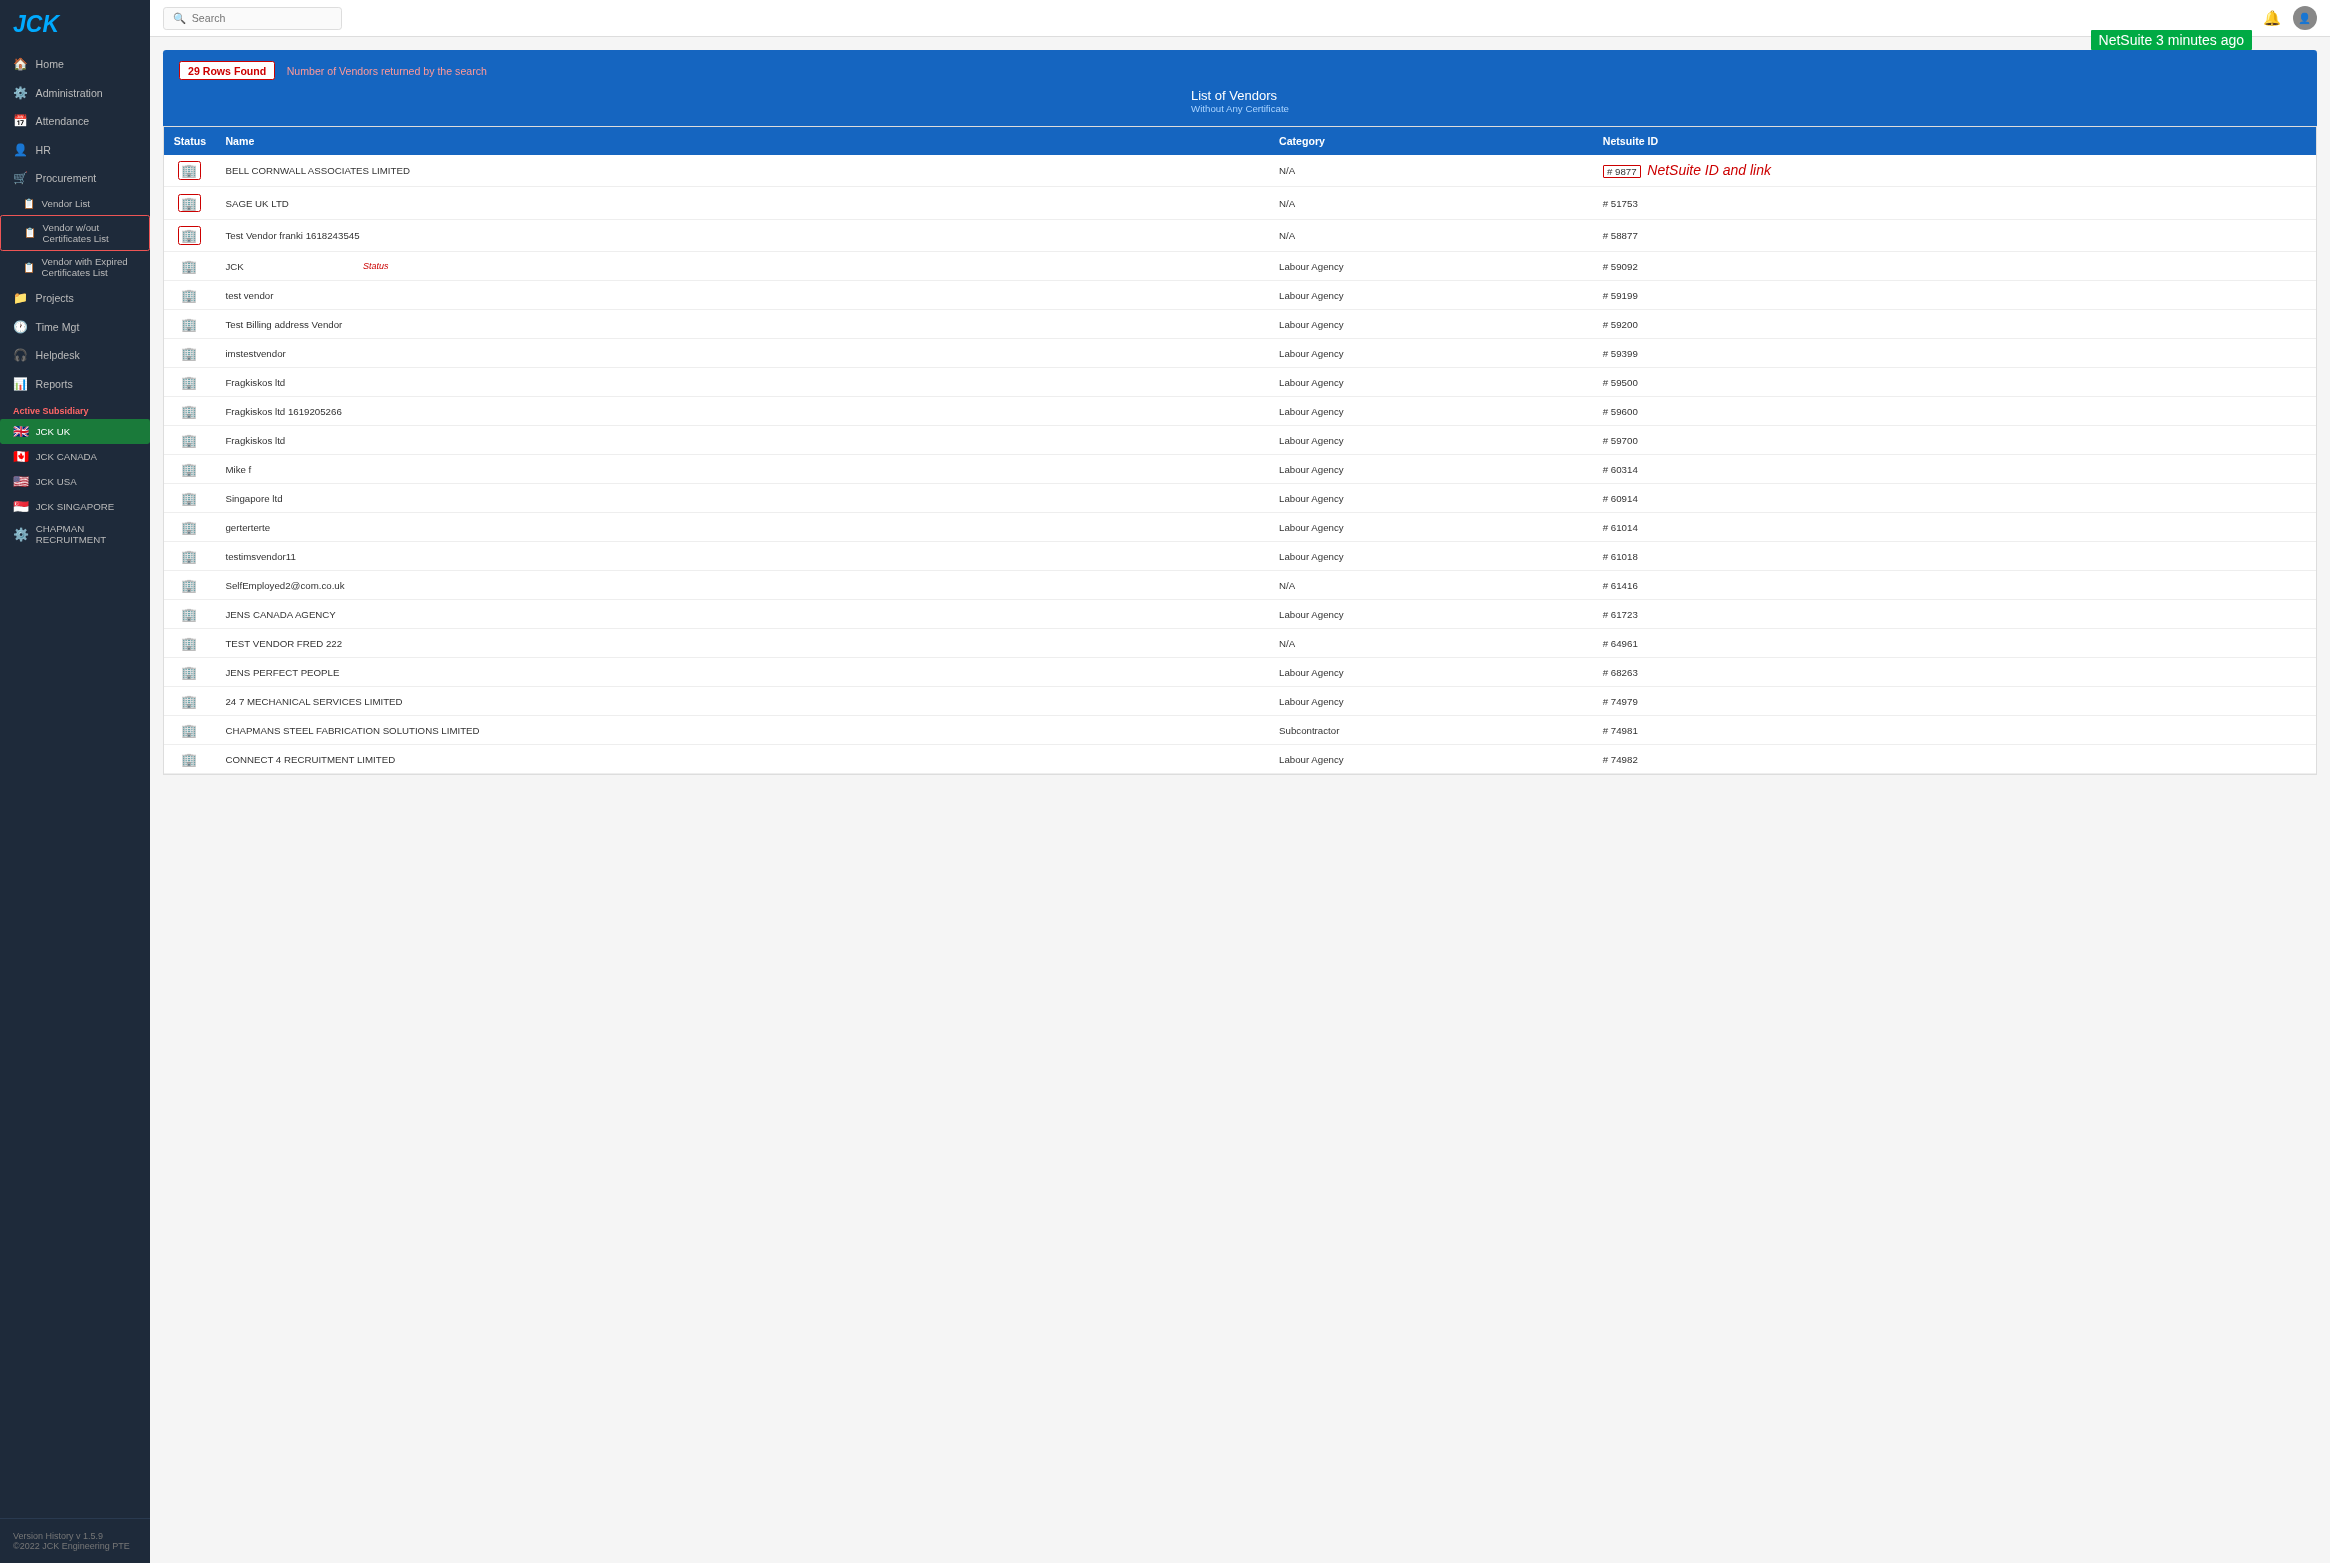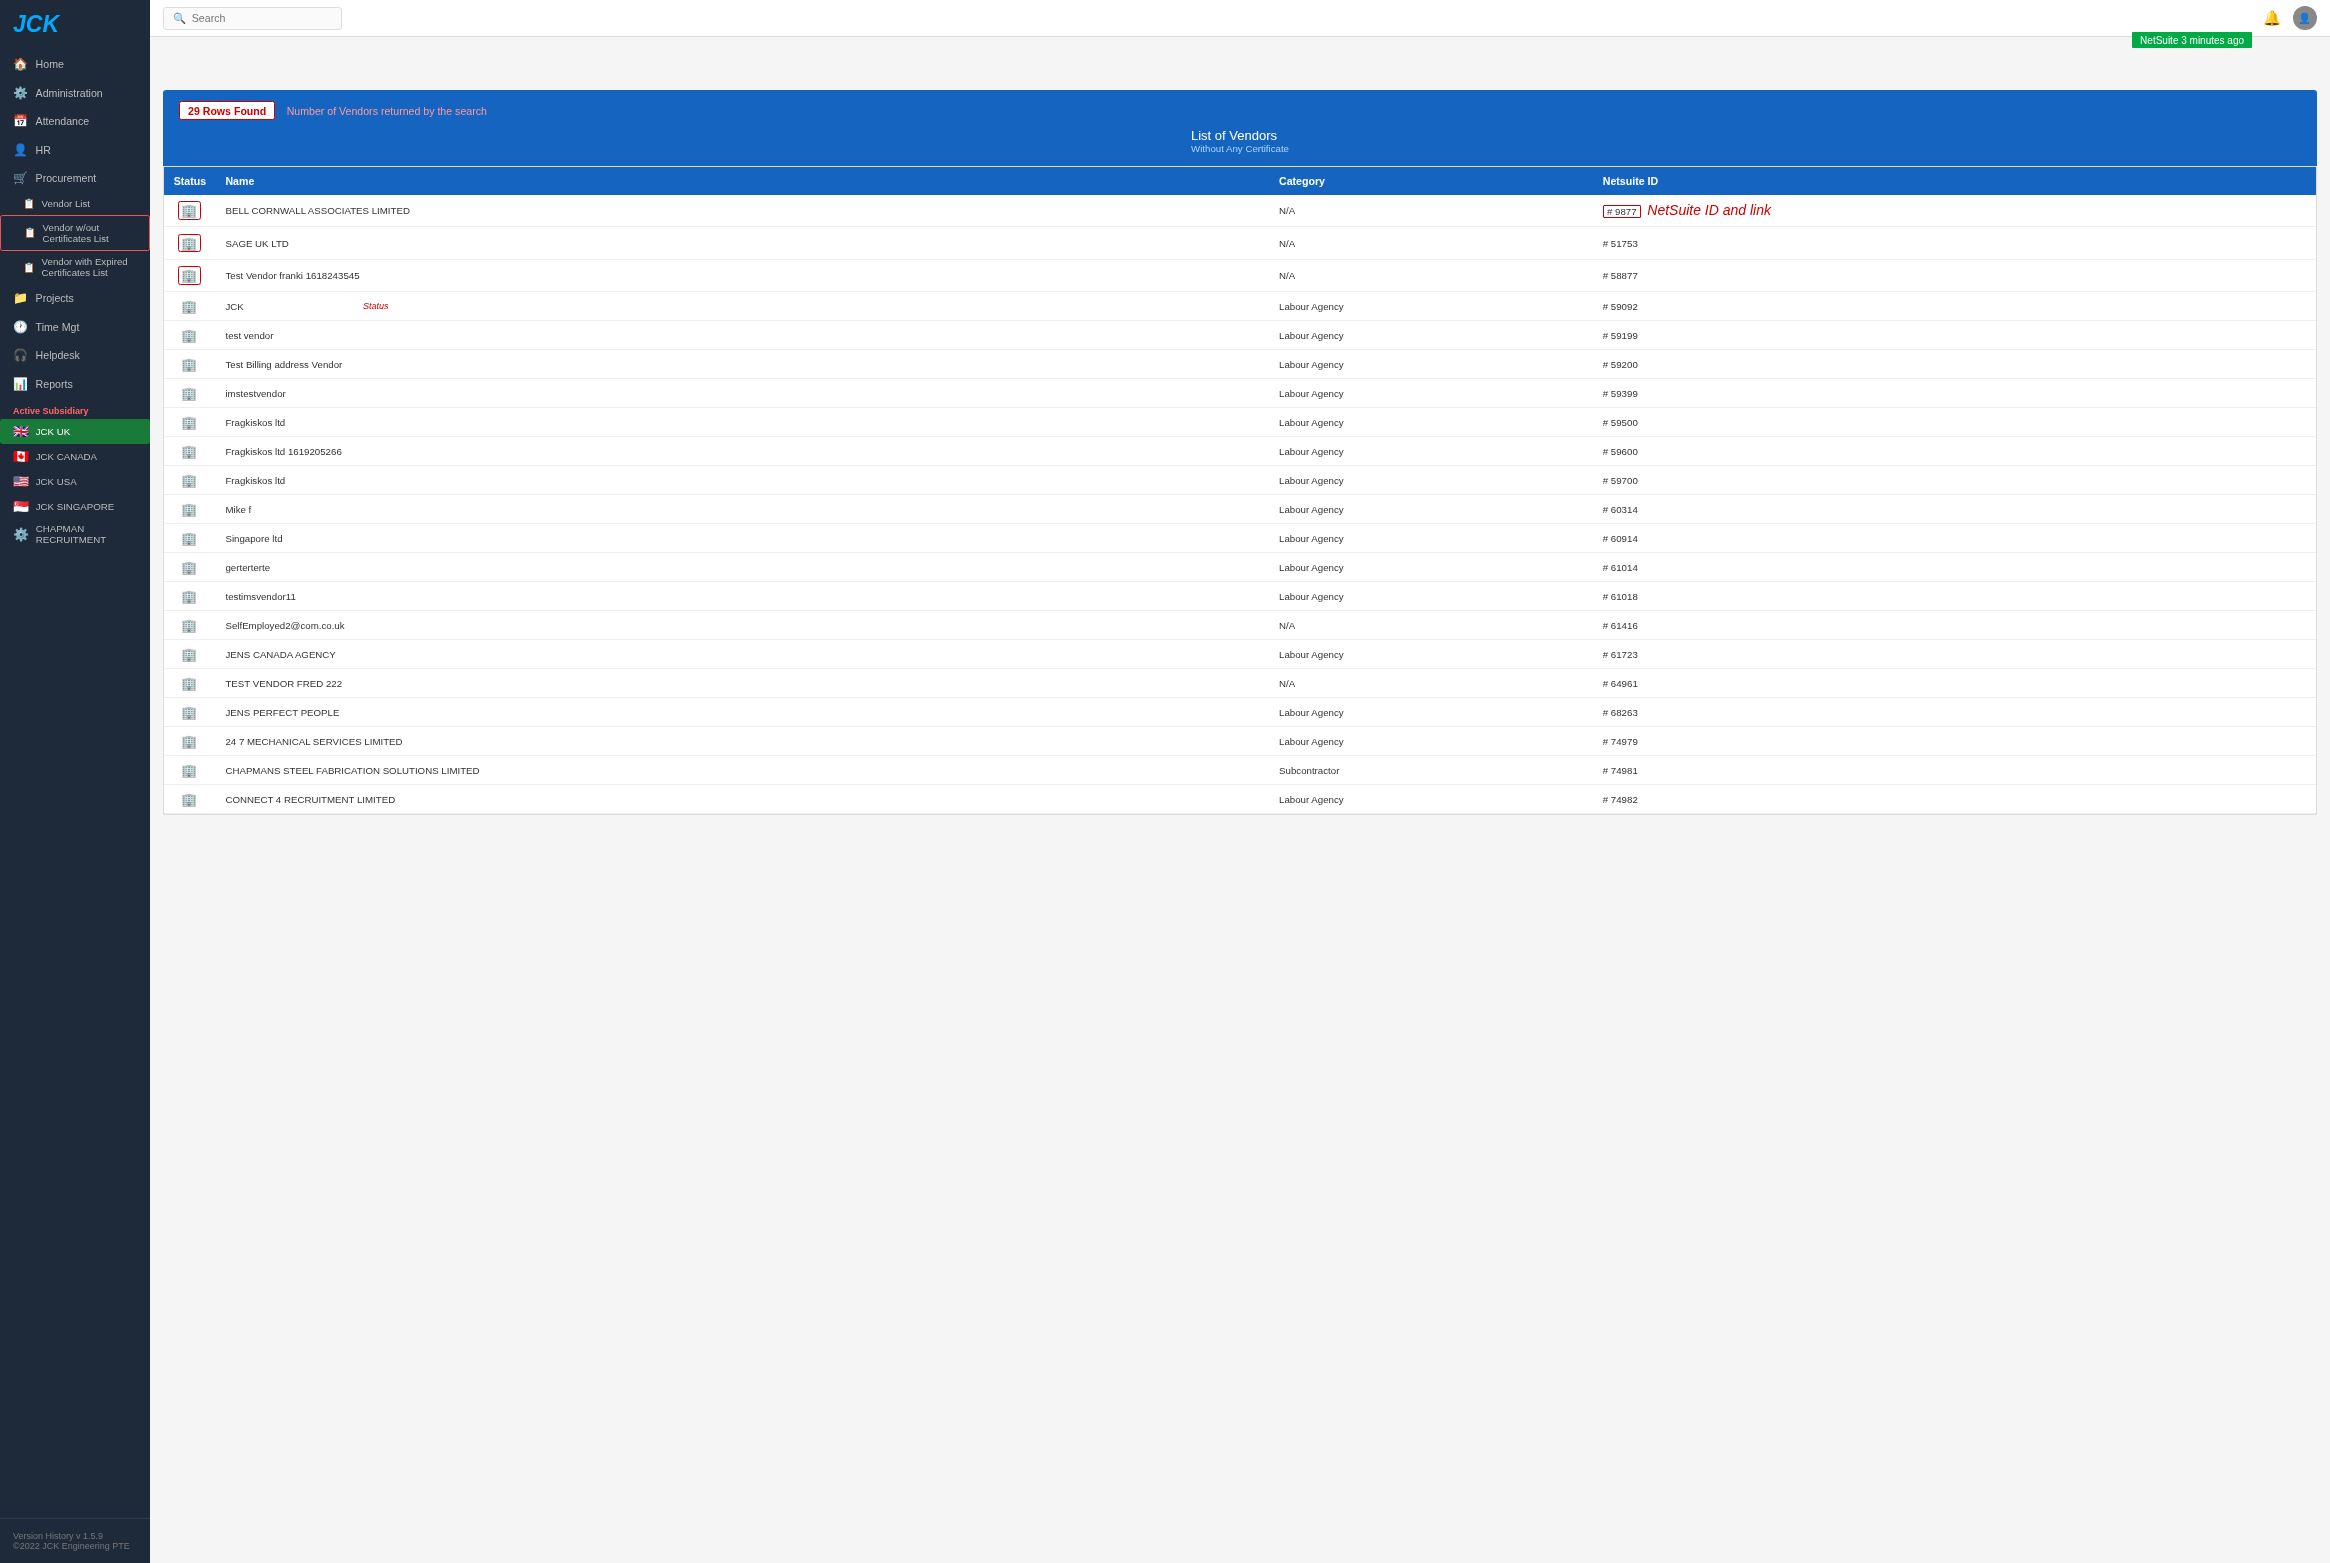--- a/index.html
+++ b/index.html
@@ -104,21 +104,21 @@
       background: #fafafa;
     }
     .header-right {
       display: flex;
       align-items: center;
       gap: 11.4px;
     }
     .netsuite-badge {
       background: #00aa44;
       color: #fff;
-      font-size: 10px;
+      font-size: 14px;
       padding: 2.4px 8px;
       border-radius: 1px;
       margin-top: 44px;
     }
     .bell-icon { font-size: 14.6px; color: #555; cursor: pointer; }
     .avatar {
       width: 24px; height: 24px;
       border-radius: 50%;
       background: #888;
       overflow: hidden;
@@ -136,21 +136,20 @@
     
     .banner {
       background: #1565c0;
       color: #fff;
       padding: 11.4px 16px;
       border-radius: 3.2px 3.2px 0 0;
       display: flex;
       flex-direction: column;
       align-items: center;
       position: relative;
-      margin-top: 40px;
     }
     .banner-top {
       display: flex;
       align-items: center;
       gap: 11.4px;
       width: 100%;
     }
     .rows-badge {
       background: #fff;
       color: #cc0000;

